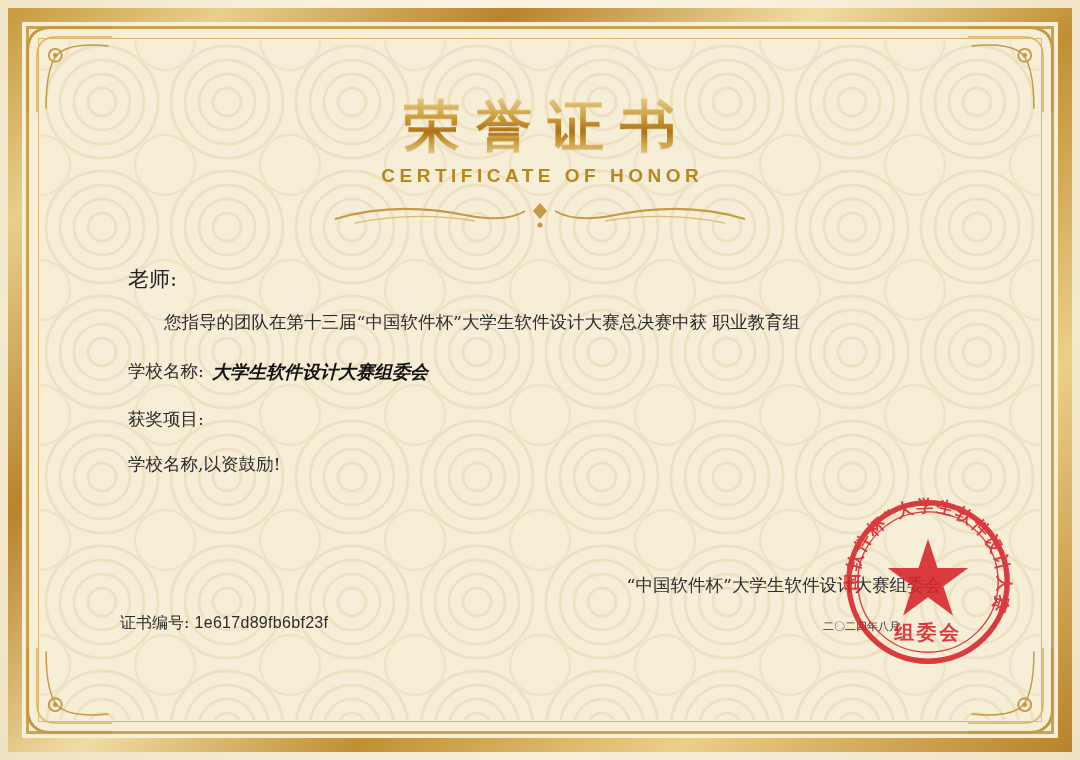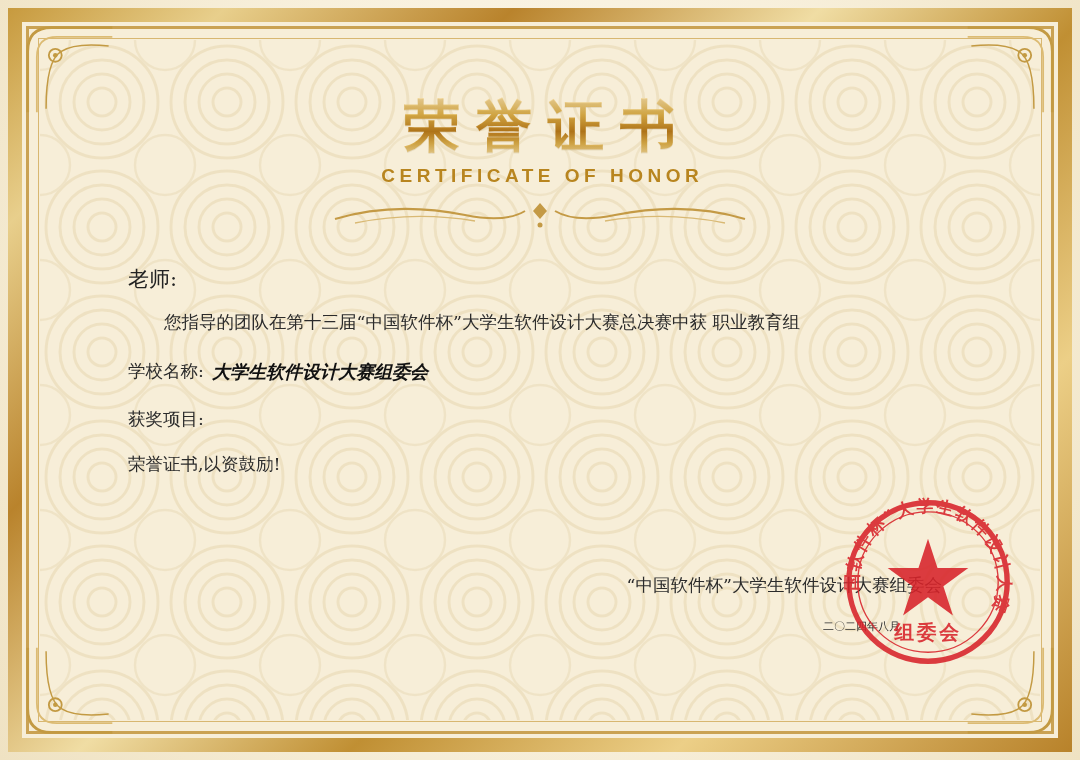--- a/index.html
+++ b/index.html
@@ -298,26 +298,30 @@
 
       <div class="field-row">
         <span class="field-label">学校名称:</span>
         <span class="field-value">大学生软件设计大赛组委会</span>
       </div>
 
       <div class="field-row">
         <span class="field-label">获奖项目:</span>
       </div>
 
-      <div class="closing">荣誉证书,以资鼓励!</div>
+      <div class="closing">学校名称,以资鼓励!</div>
     </div>
 
     <div class="footer">
       <div class="issuer-row">“中国软件杯”大学生软件设计大赛组委会</div>
       <div class="date-row">二〇二四年八月</div>
+      <div class="serial">
+        <span>证书编号:</span>
+        <span class="serial-value">1e617d89fb6bf23f</span>
+      </div>
     </div>
   </div>
 
   <svg class="seal" viewBox="0 0 200 200">
     <defs>
       <path id="sealArc" d="M 100,100 m -78,0 a 78,78 0 1,1 156,0 a 78,78 0 1,1 -156,0"></path>
     </defs>
     <circle cx="100" cy="100" r="88" fill="none" stroke="#d8232a" stroke-width="6"></circle>
     <circle cx="100" cy="100" r="78" fill="none" stroke="#d8232a" stroke-width="1.5"></circle>
     <text font-family="'DejaVu Serif', serif" font-size="19" font-weight="bold" fill="#d8232a" letter-spacing="2.2">

